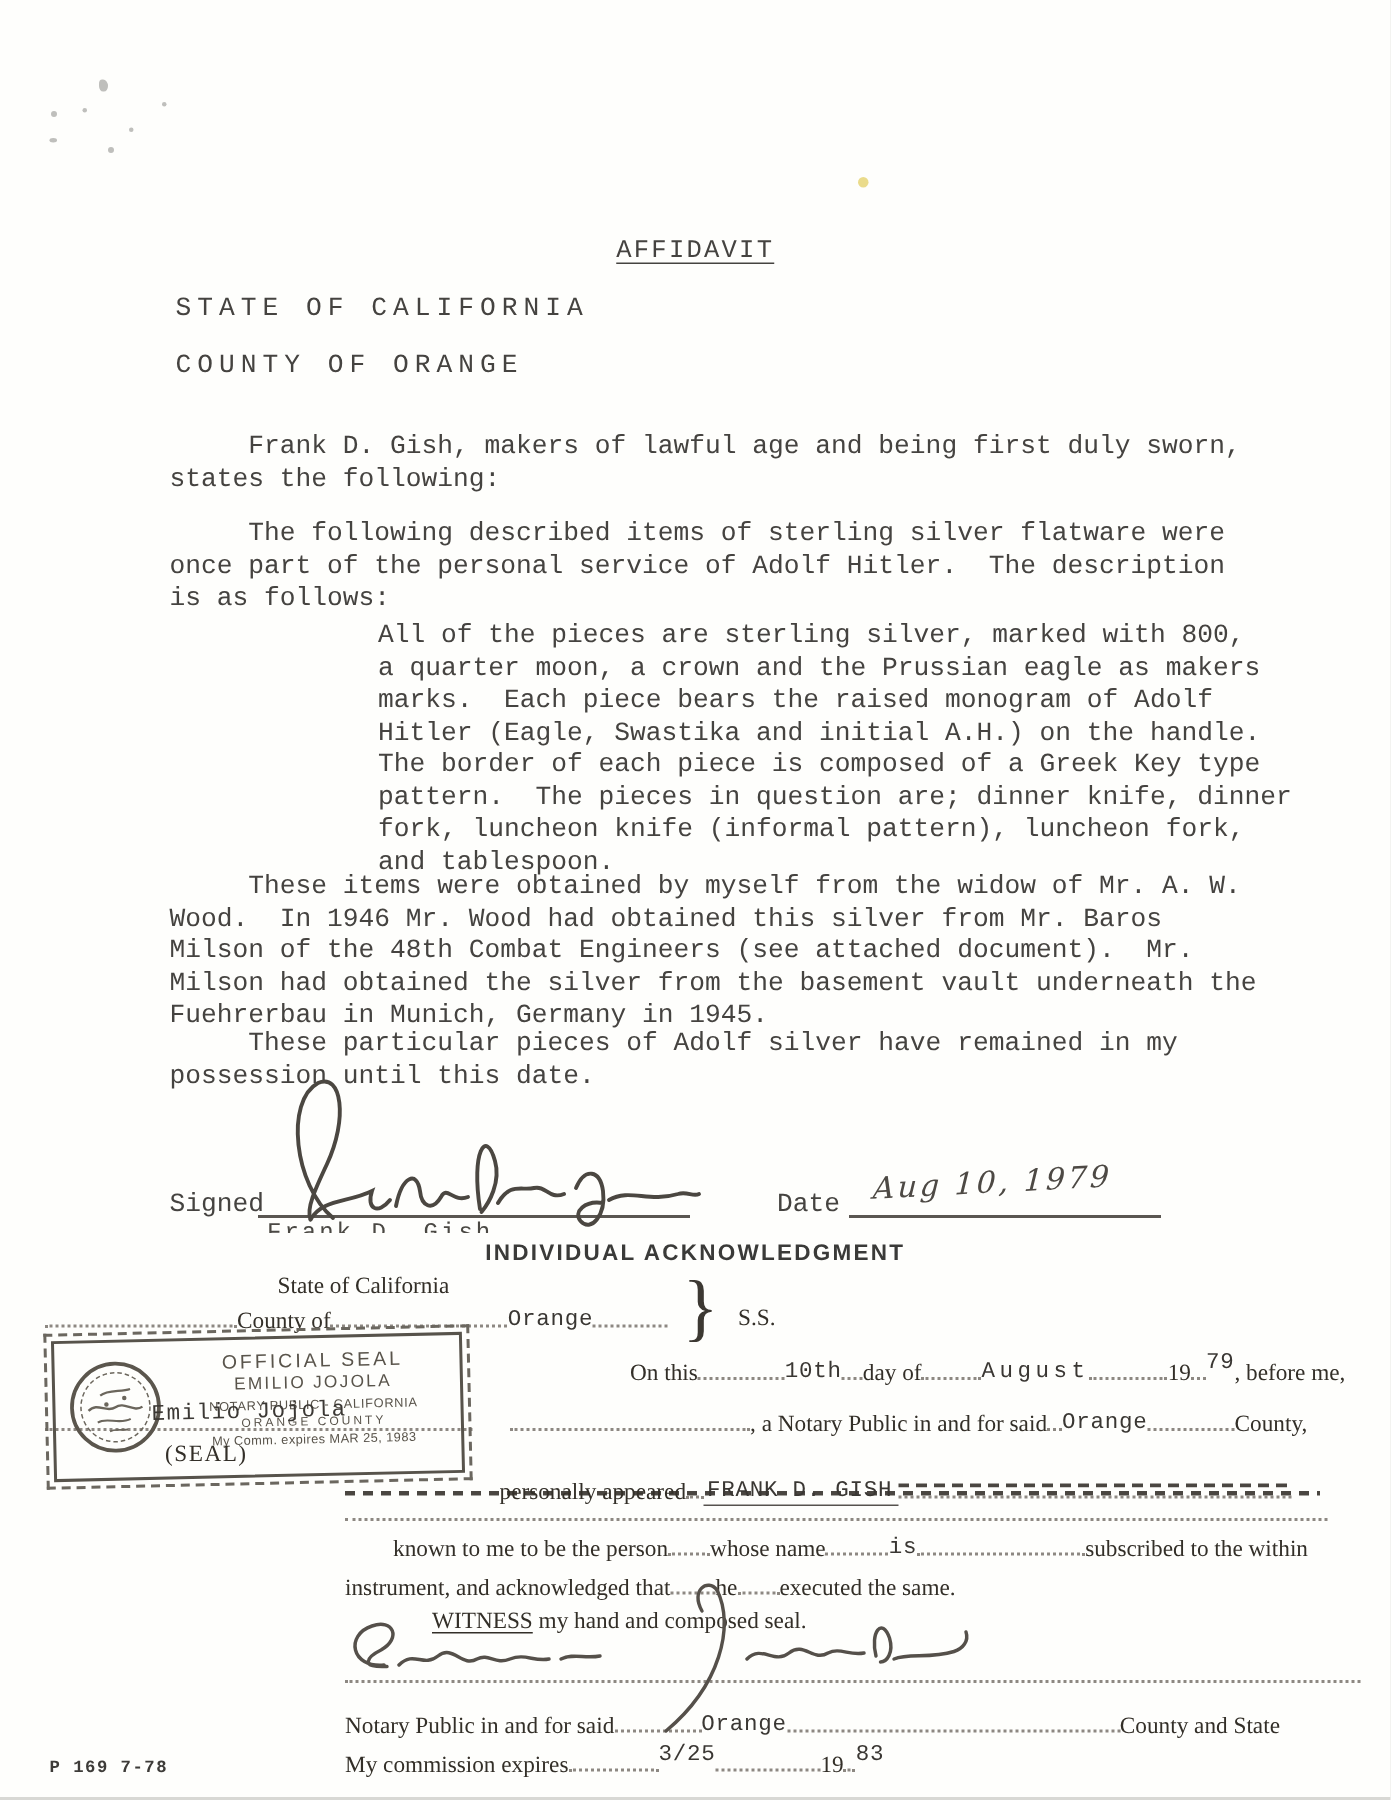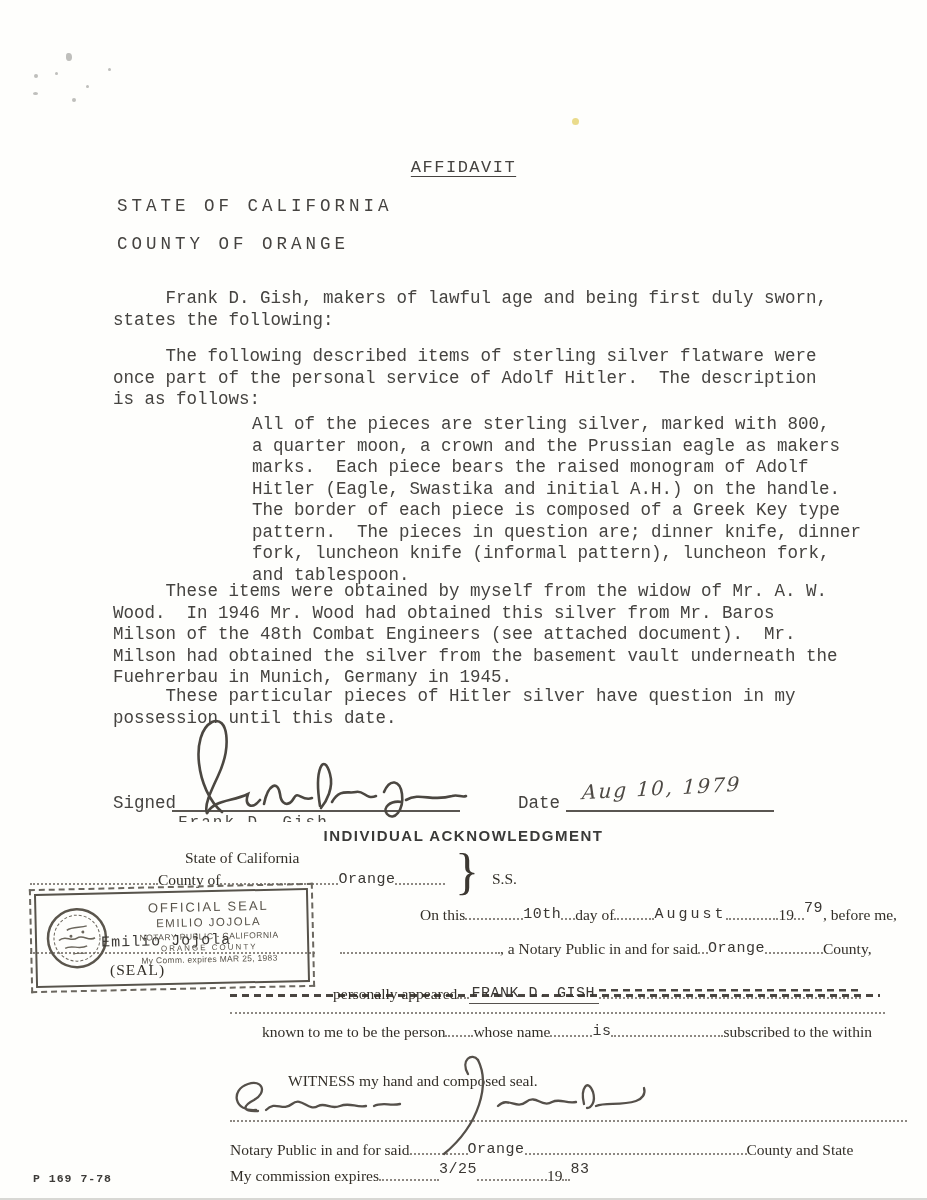--- a/index.html
+++ b/index.html
@@ -74,21 +74,21 @@
     position:absolute;left:64px;top:40px;
     font-family:"Liberation Mono","DejaVu Sans Mono",monospace;font-size:15px;
     color:#3b3834;letter-spacing:1px;z-index:3;
   }
   .seal-word{position:absolute;left:110px;top:961px;font-size:15.5px;color:#332f28;z-index:3;letter-spacing:1px;}
   .emblem{position:absolute;left:8px;top:11px;}
   
   .sig{position:absolute;}
   .sig path{fill:none;stroke:#4b4741;stroke-width:2.6;stroke-linecap:round;}
   .sig-light path{stroke:#55504a;stroke-width:2.3;}
-  .u{text-underline-offset:3px;}
+  .u{text-decoration:underline;text-underline-offset:3px;}
   .speck{position:absolute;background:#8a8a86;border-radius:50%;opacity:.55;}
   .speck-y{position:absolute;background:#e8d77e;border-radius:50%;width:7px;height:7px;opacity:.9;}
   .form-code{
     position:absolute;left:33px;top:1172px;
     font-family:"Liberation Mono","DejaVu Sans Mono",monospace;
     font-size:11.5px;font-weight:bold;color:#3d3b38;letter-spacing:1px;text-align:center;
   }
 </style>
 </head>
 <body>
@@ -118,21 +118,21 @@
 Hitler (Eagle, Swastika and initial A.H.) on the handle.
 The border of each piece is composed of a Greek Key type
 pattern.  The pieces in question are; dinner knife, dinner
 fork, luncheon knife (informal pattern), luncheon fork,
 and tablespoon.</div>
   <div class="tw" style="left:113px;top:581px;">     These items were obtained by myself from the widow of Mr. A. W.
 Wood.  In 1946 Mr. Wood had obtained this silver from Mr. Baros
 Milson of the 48th Combat Engineers (see attached document).  Mr.
 Milson had obtained the silver from the basement vault underneath the
 Fuehrerbau in Munich, Germany in 1945.</div>
-  <div class="tw" style="left:113px;top:686px;">     These particular pieces of Hitler silver have question in my
+  <div class="tw" style="left:113px;top:686px;">     These particular pieces of Adolf silver have remained in my
 possession until this date.</div>
 
   <div class="tw" style="left:113px;top:793px;">Signed</div>
   <span class="uline" style="left:172px;top:810px;width:288px;"></span>
   <div class="tw" style="left:518px;top:793px;">Date</div>
   <span class="uline" style="left:566px;top:810px;width:208px;"></span>
   <div class="handwritten" style="left:582px;top:776px;">Aug 10, 1979</div>
 
   <svg class="sig" style="left:160px;top:716px;overflow:visible;" width="310" height="100" viewBox="0 0 310 100">
     <path d="M62,96 C36,74 30,18 52,6 C68,-1 72,30 58,60 C50,77 44,90 47,97"></path>
@@ -192,20 +192,23 @@
     <span>personally appeared</span><span class="dt" style="width:12px;"></span><span class="mono-fill name-fill">FRANK D. GISH</span><span class="dash-over-dots" style="width:262px;"></span>
   </div>
 
   <div class="dashline" style="left:230px;top:994px;width:650px;"></div>
   <span class="dt" style="position:absolute;left:230px;top:1000px;width:655px;"></span>
 
   <div class="sf" style="left:230px;top:1023px;margin-left:32px;">
     <span>known to me to be the person</span><span class="dt" style="width:28px;"></span><span>whose name</span><span class="dt" style="width:42px;"></span><span class="mono-fill">is</span><span class="dt" style="width:112px;"></span><span>subscribed to the within</span>
   </div>
 
+  <div class="sf" style="left:230px;top:1049px;">
+    <span>instrument, and acknowledged that</span><span class="dt" style="width:30px;"></span><span>he</span><span class="dt" style="width:28px;"></span><span>executed the same.</span>
+  </div>
 
   <div class="sf" style="left:288px;top:1072px;">
     <span class="u">WITNESS</span><span> my hand and composed seal.</span>
   </div>
 
   <svg class="sig sig-light" style="left:222px;top:1058px;overflow:visible;z-index:2;" width="440" height="75" viewBox="0 0 440 75">
     <path d="M34,52 C12,54 8,32 26,26 C40,21 46,34 32,42 C22,47 18,54 36,53"></path>
     <path d="M44,52 C54,42 60,54 70,46 C80,38 86,54 96,48 C104,44 108,52 118,48 C128,44 134,50 144,48"></path>
     <path d="M152,48 C160,44 168,48 178,46"></path>
     <path d="M256,2 C268,26 258,66 222,96"></path>

